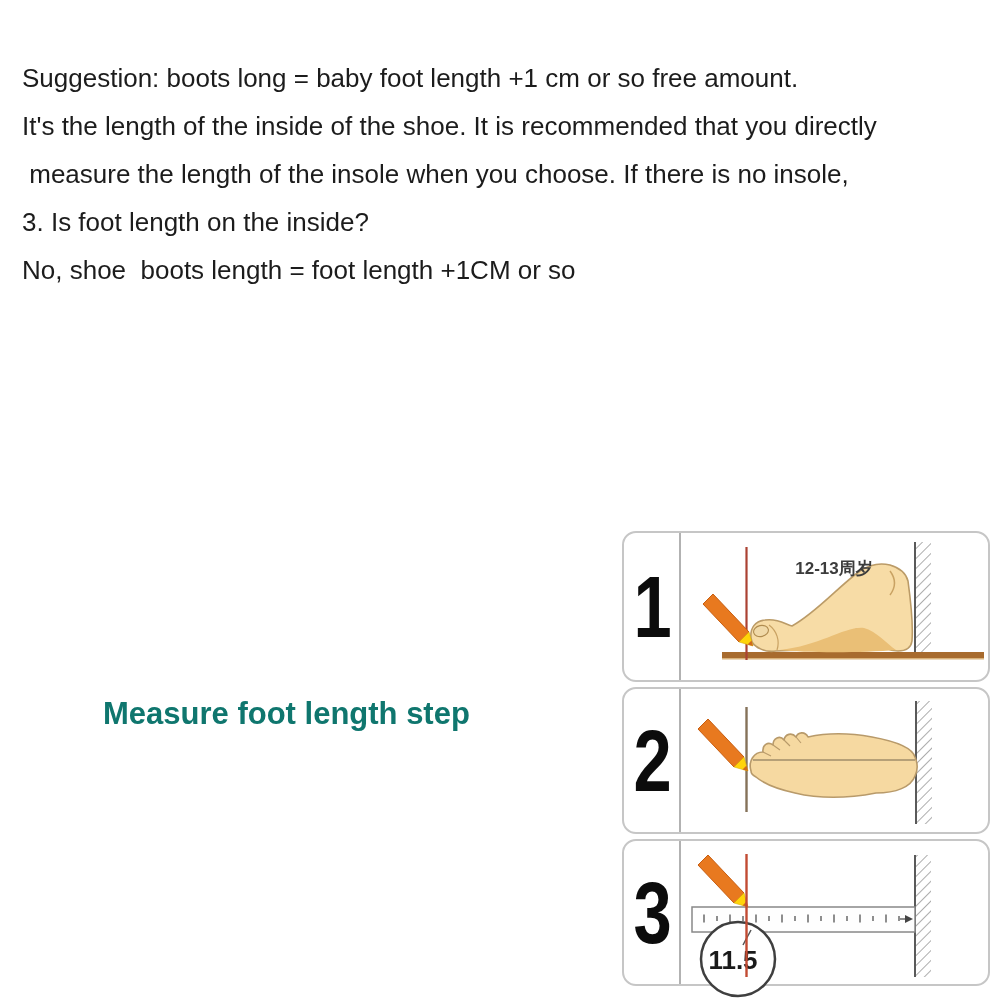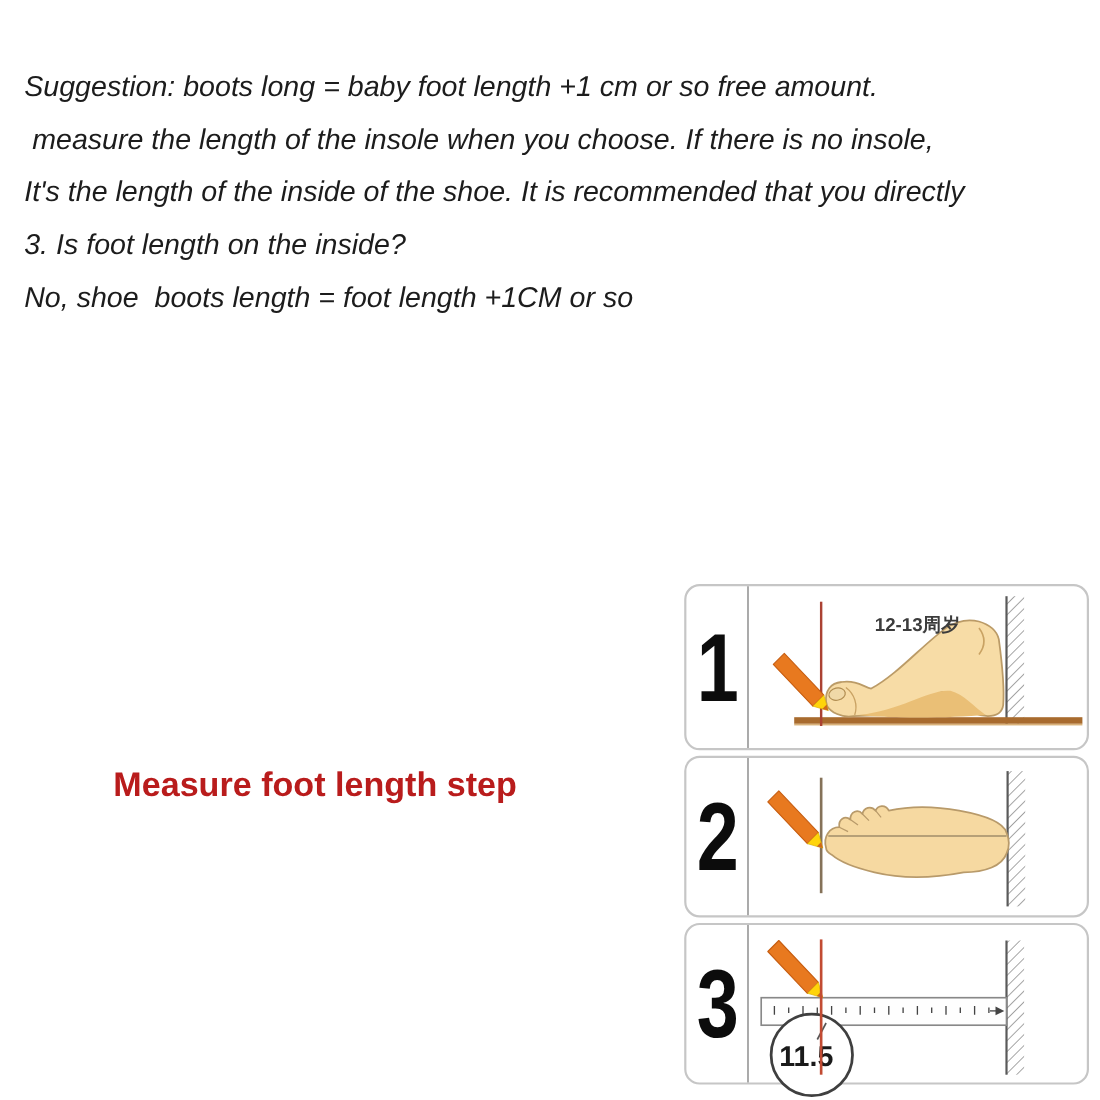--- a/index.html
+++ b/index.html
@@ -2,24 +2,24 @@
 <html><head>
 <meta charset="utf-8">
 <style>
   * { margin:0; padding:0; box-sizing:content-box; }
   html,body { background:#ffffff; }
   body { font-family:"Liberation Sans", sans-serif; }
   .stage { position:relative; width:1000px; height:1000px; background:#fff; overflow:hidden; }
 
   
   .notes { position:absolute; left:22px; top:54px; font-size:26px; line-height:48px; color:#1c1c1c; }
-  .note-line { white-space:pre;font-style:italic; }
+  .note-line { white-space:pre; }
 
   
-  .caption { position:absolute; left:103px; top:696px; font-size:31px; font-weight:bold; color:#b91c1c; white-space:pre; }
+  .caption { position:absolute; left:103px; top:696px; font-size:31px; font-weight:bold; color:#0f766e; white-space:pre; }
 
   
   .panel { position:absolute; left:622px; width:364px; background:#fff; border:2px solid #c6c6c6; border-radius:14px; overflow:visible; }
   .p1 { top:531px; height:147px; }
   .p2 { top:687px; height:143px; }
   .p3 { top:839px; height:143px; }
   .step-num { position:absolute; left:0; top:0; bottom:0; width:56px; display:flex; align-items:center; justify-content:center; }
   .step-num span { font-size:88px; font-weight:bold; line-height:1; transform:scaleX(.78); color:#0c0c0c; }
   .illus { position:absolute; left:0; top:0; overflow:visible; }
   .defs-holder { position:absolute; width:0; height:0; overflow:hidden; }
@@ -39,22 +39,22 @@
         <polygon points="0,0 -5.5,-1.5 -1.5,-5.5" fill="#cf6a1c"></polygon>
       </g>
       <pattern id="hatch-pattern" width="7" height="7" patternUnits="userSpaceOnUse" patternTransform="rotate(45)">
         <line x1="0" y1="0" x2="0" y2="7" stroke="#8a8a8a" stroke-width="1.4"></line>
       </pattern>
     </defs>
   </svg>
 
   <section class="notes">
     <div class="note-line">Suggestion: boots long = baby foot length +1 cm or so free amount.</div>
+    <div class="note-line">It's the length of the inside of the shoe. It is recommended that you directly</div>
     <div class="note-line"> measure the length of the insole when you choose. If there is no insole,</div>
-    <div class="note-line">It's the length of the inside of the shoe. It is recommended that you directly</div>
     <div class="note-line">3. Is foot length on the inside?</div>
     <div class="note-line">No, shoe  boots length = foot length +1CM or so</div>
   </section>
 
   <div class="caption">Measure foot length step</div>
 
   <div class="panel p1">
     <div class="step-num">
       <span>1</span>
     </div>

